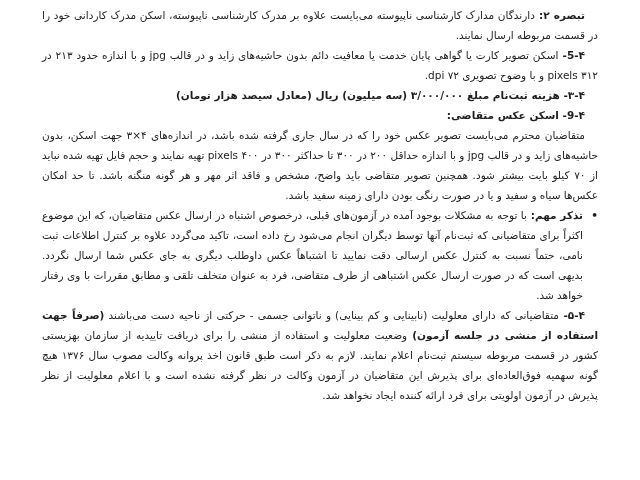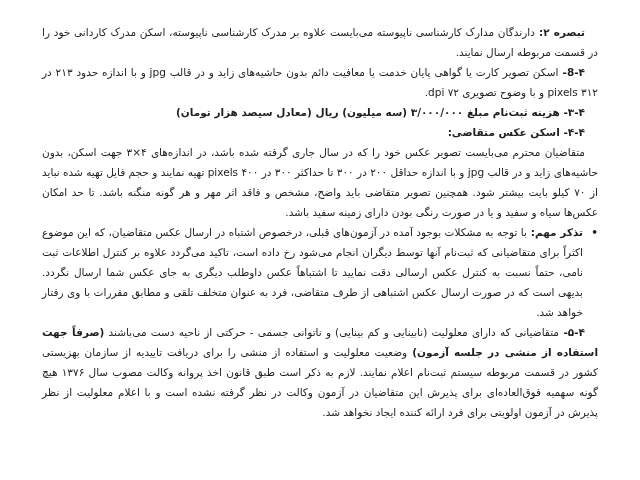--- a/index.html
+++ b/index.html
@@ -9,21 +9,21 @@
   }
   body {
     width: 640px;
     height: 480px;
     overflow: hidden;
   }
   .page {
     box-sizing: border-box;
     width: 640px;
     height: 480px;
-    padding: 22px 42px 0 42px;
+    padding: 5px 42px 0 42px;
     direction: rtl;
     unicode-bidi: embed;
     text-align: justify;
     font-family: "DejaVu Sans", sans-serif;
     font-size: 10.5px;
     line-height: 20px;
     color: #1e1e1e;
     background: #ffffff;
   }
   p.para {
@@ -46,27 +46,27 @@
     font-weight: bold;
   }
 </style>
 </head>
 <body>
 
 <div class="page">
 
   <p class="para"><span class="b">تبصره ۲: </span><span>دارندگان مدارک کارشناسی ناپیوسته می‌بایست علاوه بر مدرک کارشناسی ناپیوسته، اسکن مدرک کاردانی خود را در قسمت مربوطه ارسال نمایند.</span></p>
 
-  <p class="para"><span class="b">8-۴- </span><span>اسکن تصویر کارت یا گواهی پایان خدمت یا معافیت دائم بدون حاشیه‌های زاید و در قالب jpg و با اندازه حدود ۲۱۳ در ۳۱۲ pixels و با وضوح تصویری ۷۲ dpi.</span></p>
+  <p class="para"><span class="b">5-۴- </span><span>اسکن تصویر کارت یا گواهی پایان خدمت یا معافیت دائم بدون حاشیه‌های زاید و در قالب jpg و با اندازه حدود ۲۱۳ در ۳۱۲ pixels و با وضوح تصویری ۷۲ dpi.</span></p>
 
 
   <p class="para"><span class="b">۳-۴- هزینه ثبت‌نام مبلغ ۳/۰۰۰/۰۰۰ (سه میلیون) ریال (معادل سیصد هزار تومان)</span></p>
 
 
-  <p class="para"><span class="b">۴-۴- اسکن عکس متقاضی:</span></p>
+  <p class="para"><span class="b">9-۴- اسکن عکس متقاضی:</span></p>
 
   <p class="para"><span>متقاضیان محترم می‌بایست تصویر عکس خود را که در سال جاری گرفته شده باشد، در اندازه‌های ۴×۳ جهت اسکن، بدون حاشیه‌های زاید و در قالب jpg و با اندازه حداقل ۲۰۰ در ۳۰۰ تا حداکثر ۳۰۰ در ۴۰۰ pixels تهیه نمایند و حجم فایل تهیه شده نباید از ۷۰ کیلو بایت بیشتر شود. همچنین تصویر متقاضی باید واضح، مشخص و فاقد اثر مهر و هر گونه منگنه باشد. تا حد امکان عکس‌ها سیاه و سفید و یا در صورت رنگی بودن دارای زمینه سفید باشد.</span></p>
 
   <p class="para bullet-para"><span class="bullet-dot">•</span><span class="b">تذکر مهم: </span><span>با توجه به مشکلات بوجود آمده در آزمون‌های قبلی، درخصوص اشتباه در ارسال عکس متقاضیان، که این موضوع اکثراً برای متقاضیانی که ثبت‌نام آنها توسط دیگران انجام می‌شود رخ داده است، تاکید می‌گردد علاوه بر کنترل اطلاعات ثبت نامی، حتماً نسبت به کنترل عکس ارسالی دقت نمایید تا اشتباهاً عکس داوطلب دیگری به جای عکس شما ارسال نگردد. بدیهی است که در صورت ارسال عکس اشتباهی از طرف متقاضی، فرد به عنوان متخلف تلقی و مطابق مقررات با وی رفتار خواهد شد.</span></p>
 
   <p class="para"><span class="b">۵-۴- </span><span>متقاضیانی که دارای معلولیت (نابینایی و کم بینایی) و ناتوانی جسمی - حرکتی از ناحیه دست می‌باشند </span><span class="b">(صرفاً جهت استفاده از منشی در جلسه آزمون) </span><span>وضعیت معلولیت و استفاده از منشی را برای دریافت تاییدیه از سازمان بهزیستی کشور در قسمت مربوطه سیستم ثبت‌نام اعلام نمایند. لازم به ذکر است طبق قانون اخذ پروانه وکالت مصوب سال ۱۳۷۶ هیچ گونه سهمیه فوق‌العاده‌ای برای پذیرش این متقاضیان در آزمون وکالت در نظر گرفته نشده است و با اعلام معلولیت از نظر پذیرش در آزمون اولویتی برای فرد ارائه کننده ایجاد نخواهد شد.</span></p>
 
 </div>
 
 </body></html>

